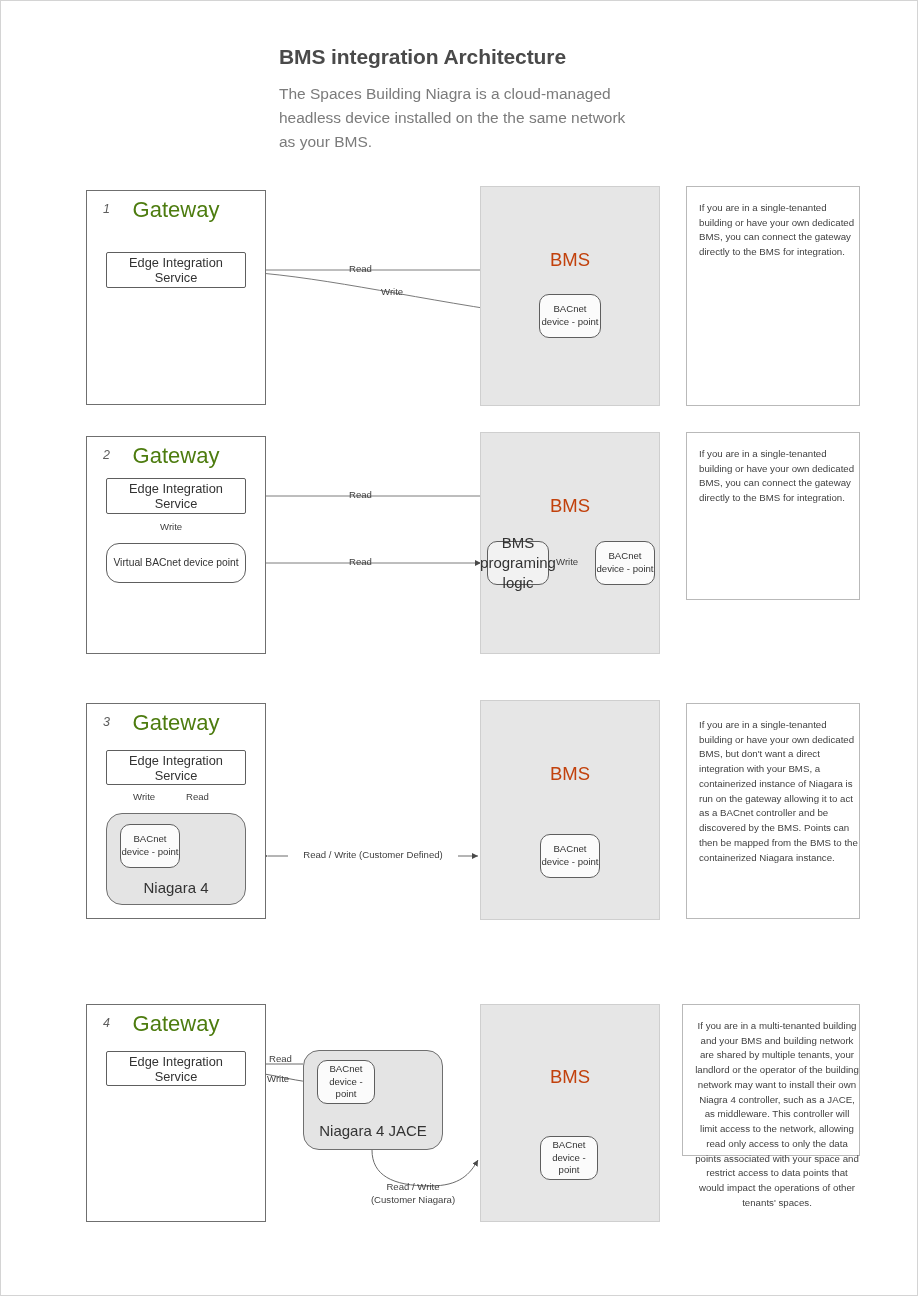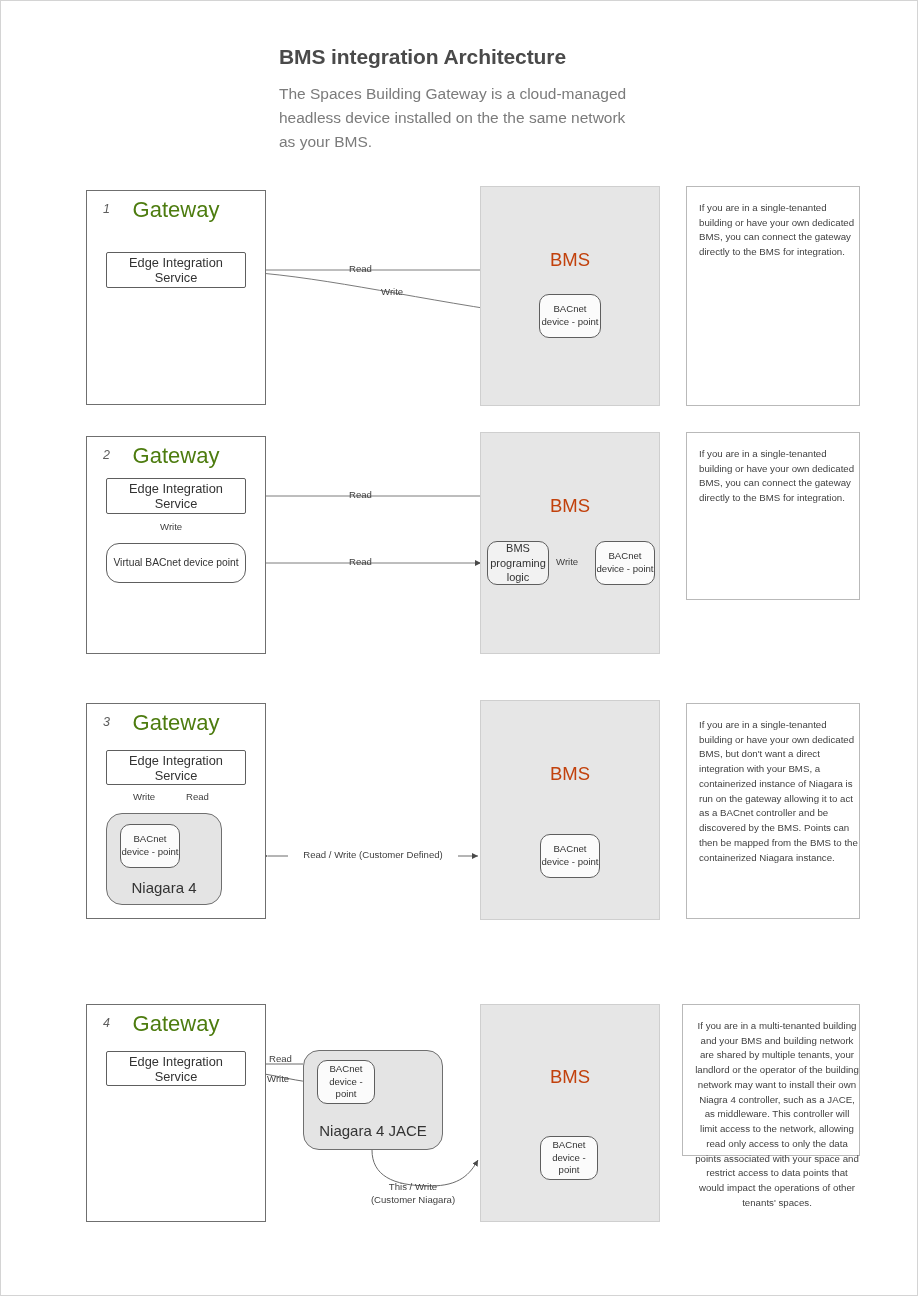--- a/index.html
+++ b/index.html
@@ -127,21 +127,21 @@
     line-height: 1.32;
     border-radius: 10px;
     background: #fbfbfb;
   }
   .node.virtual {
     font-size: 10.3px;
     line-height: 1.38;
     border-radius: 13px;
   }
   .node.logic {
-    font-size: 11px;
+    font-size: 15px;
     line-height: 1.32;
     border-radius: 10px;
     background: #f2f2f2;
   }
   .node.gray-container {
     background: #e4e4e4;
     border: 1px solid #6f6f6f;
     border-radius: 16px;
     display: block;
   }
@@ -163,21 +163,21 @@
   }
   .wire-label.c { text-align: center; }
 </style>
 </head>
 <body>
 
 <div class="page-frame"></div>
 
 <div class="header">
   <div class="doc-title">BMS integration Architecture</div>
-  <div class="doc-subtitle">The Spaces Building Gateway is a cloud-managed headless device installed on the the same network as your BMS.</div>
+  <div class="doc-subtitle">The Spaces Building Niagra is a cloud-managed headless device installed on the the same network as your BMS.</div>
 </div>
 
 <svg class="wires" viewBox="0 0 918 1296">
   <defs>
     <marker id="arr" markerWidth="7" markerHeight="7" refX="6" refY="3" orient="auto">
       <path d="M0,0 L6,3 L0,6 z" fill="#4a4a4a"></path>
     </marker>
     <marker id="arrL" markerWidth="7" markerHeight="7" refX="6" refY="3" orient="auto">
       <path d="M0,0 L6,3 L0,6 z" fill="#4a4a4a"></path>
     </marker>
@@ -271,21 +271,21 @@
 
 <div class="note-box" style="left:686px; top:432px; width:174px; height:168px;">If you are in a single-tenanted building or have your own dedicated BMS, you can connect the gateway directly to the BMS for integration.</div>
 
 <div class="gateway-box" style="left:86px; top:703px; width:180px; height:216px;">
   <div class="gateway-num">3</div>
   <div class="gateway-title">Gateway</div>
 </div>
 <div class="node eis" style="left:106px; top:750px; width:140px; height:35px;">
   <span>Edge Integration Service</span>
 </div>
-<div class="node gray-container" style="left:106px; top:813px; width:116px; height:92px;">
+<div class="node gray-container" style="left:106px; top:813px; width:140px; height:92px;">
   <div class="container-caption" style="bottom:8px;">Niagara 4</div>
 </div>
 <div class="node small" style="left:120px; top:824px; width:60px; height:44px;">
   <span>BACnet device - point</span>
 </div>
 
 <div class="bms-box" style="left:480px; top:700px; width:180px; height:220px;"></div>
 <div class="bms-label" style="left:480px; top:763px; width:180px;">BMS</div>
 <div class="node small" style="left:540px; top:834px; width:60px; height:44px;">
   <span>BACnet device - point</span>
@@ -312,16 +312,16 @@
 </div>
 
 <div class="bms-box" style="left:480px; top:1004px; width:180px; height:218px;"></div>
 <div class="bms-label" style="left:480px; top:1066px; width:180px;">BMS</div>
 <div class="node small" style="left:540px; top:1136px; width:58px; height:44px;">
   <span>BACnet device - point</span>
 </div>
 
 <div class="wire-label" style="left:269px; top:1053px;">Read</div>
 <div class="wire-label" style="left:267px; top:1073px;">Write</div>
-<div class="wire-label c" style="left:358px; top:1181px; width:110px;">This / Write</div>
+<div class="wire-label c" style="left:358px; top:1181px; width:110px;">Read / Write</div>
 <div class="wire-label c" style="left:348px; top:1194px; width:130px;">(Customer Niagara)</div>
 
 <div class="note-box centered" style="left:682px; top:1004px; width:178px; height:152px;">If you are in a multi-tenanted building and your BMS and building network are shared by multiple tenants, your landlord or the operator of the building network may want to install their own Niagra 4 controller, such as a JACE, as middleware. This controller will limit access to the network, allowing read only access to only the data points associated with your space and restrict access to data points that would impact the operations of other tenants' spaces.</div>
 
 </body></html>

